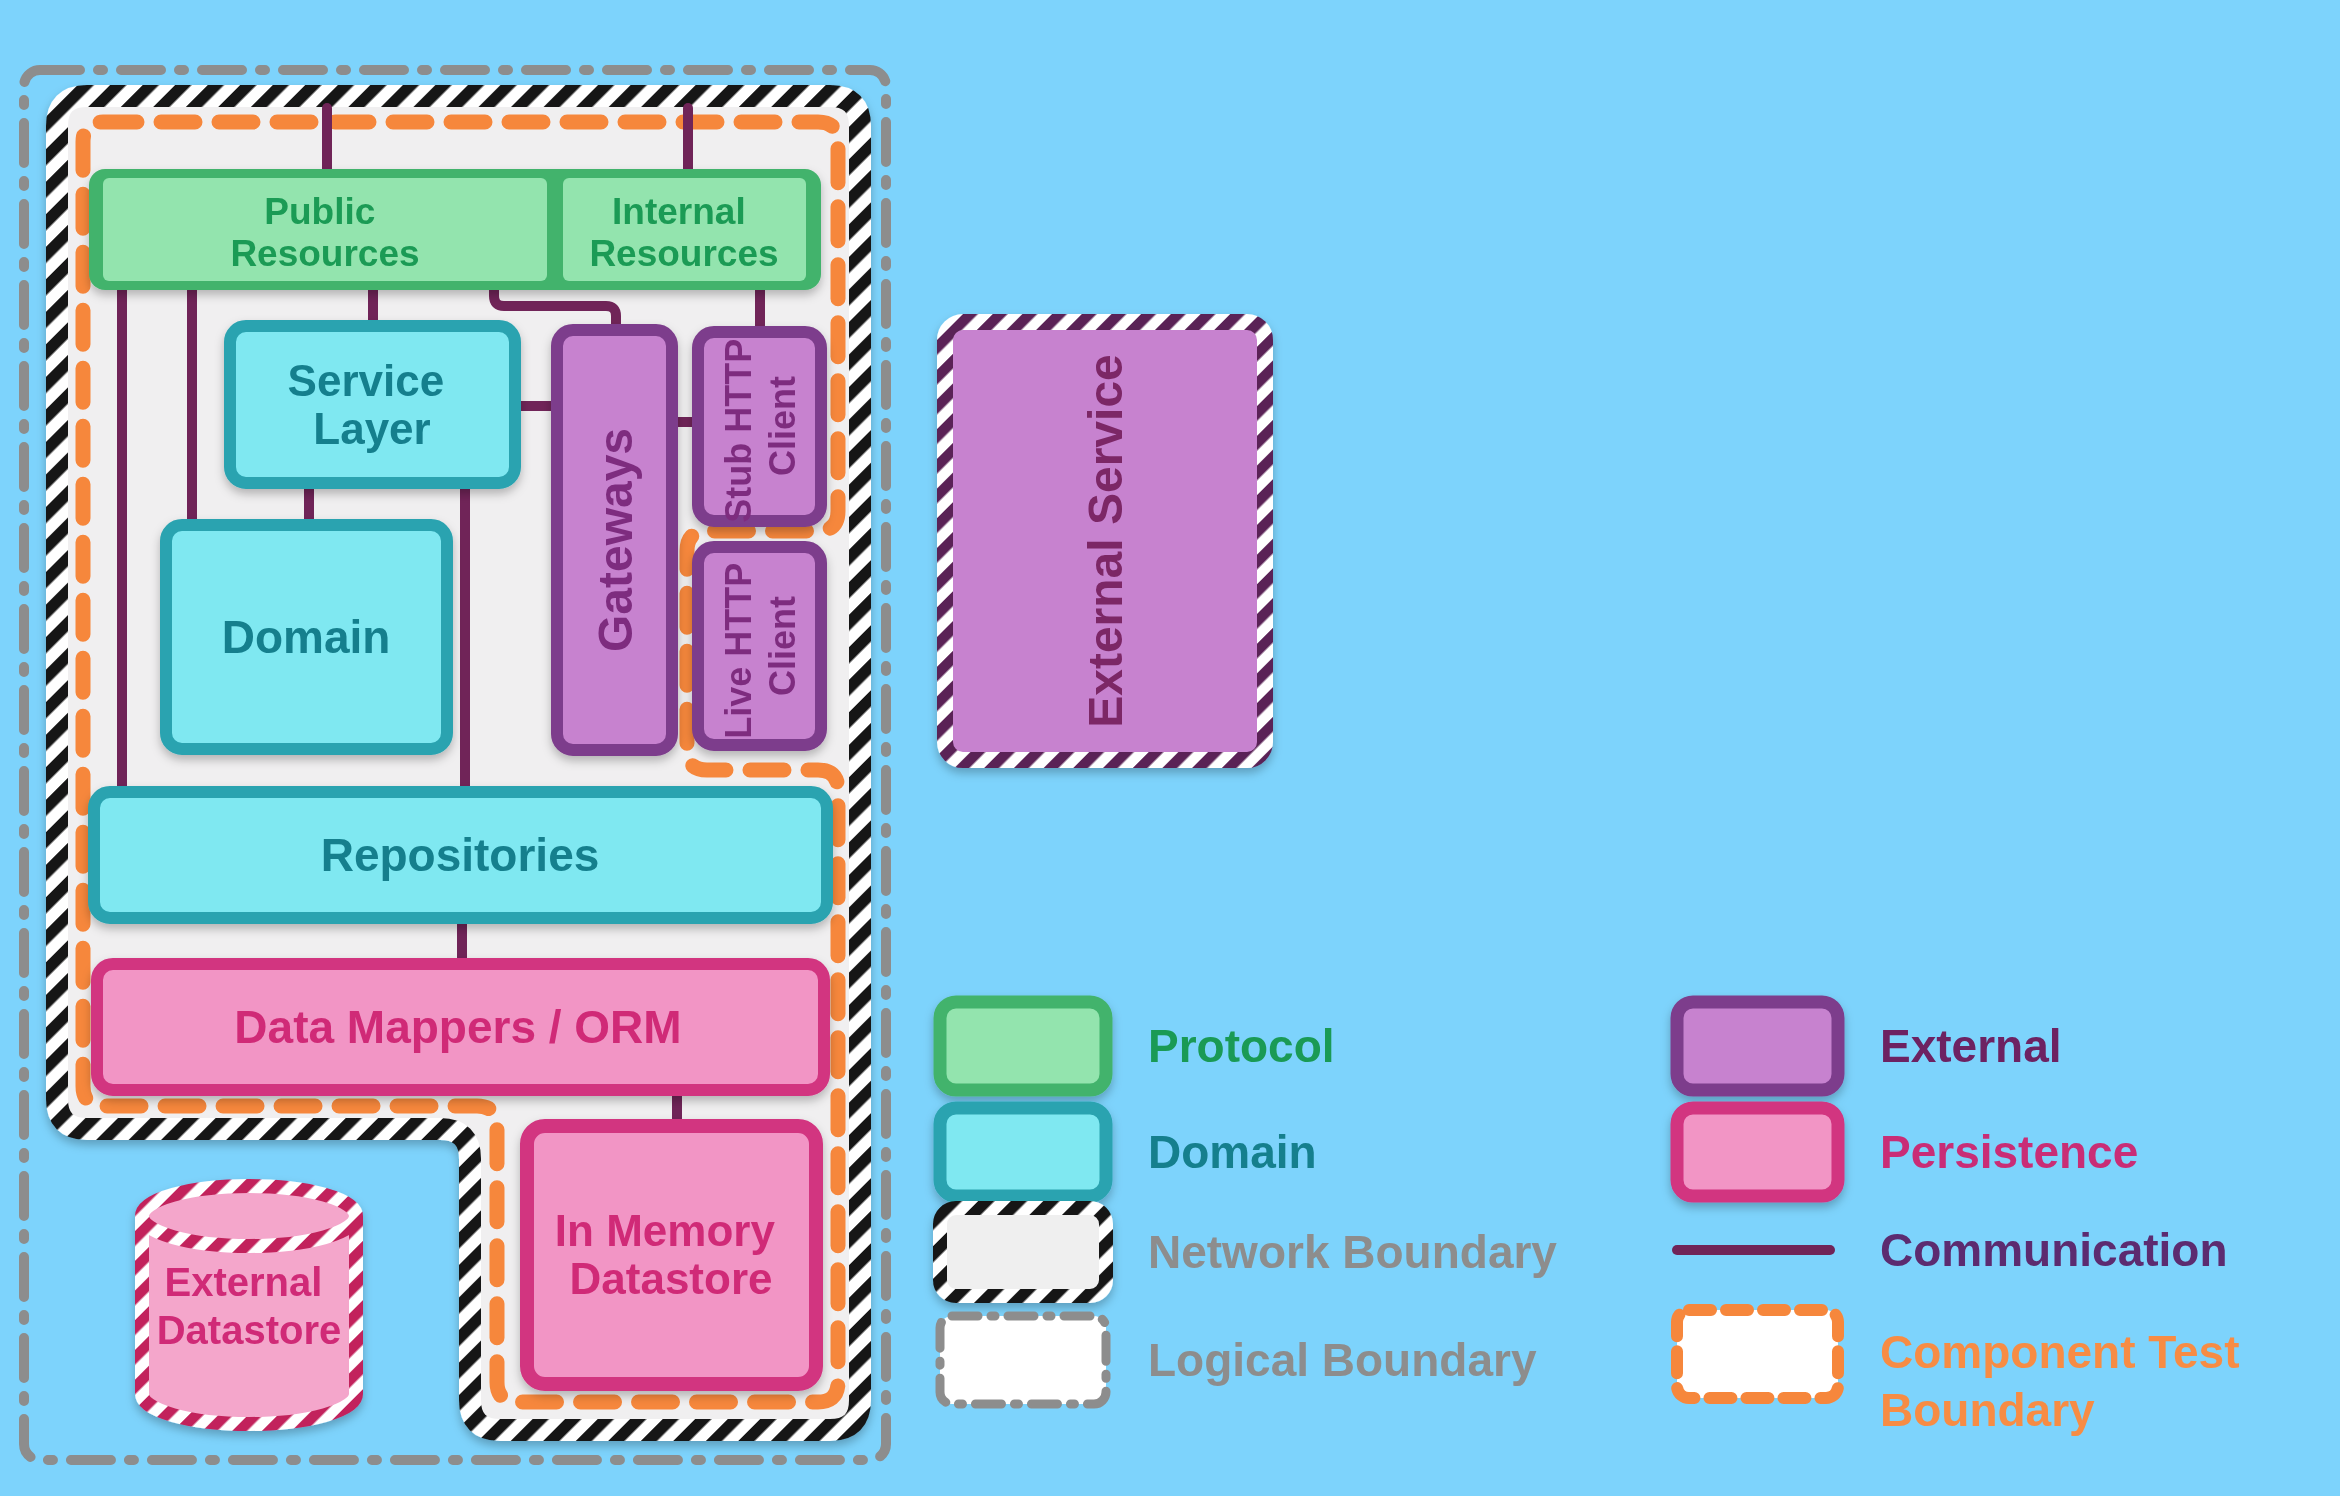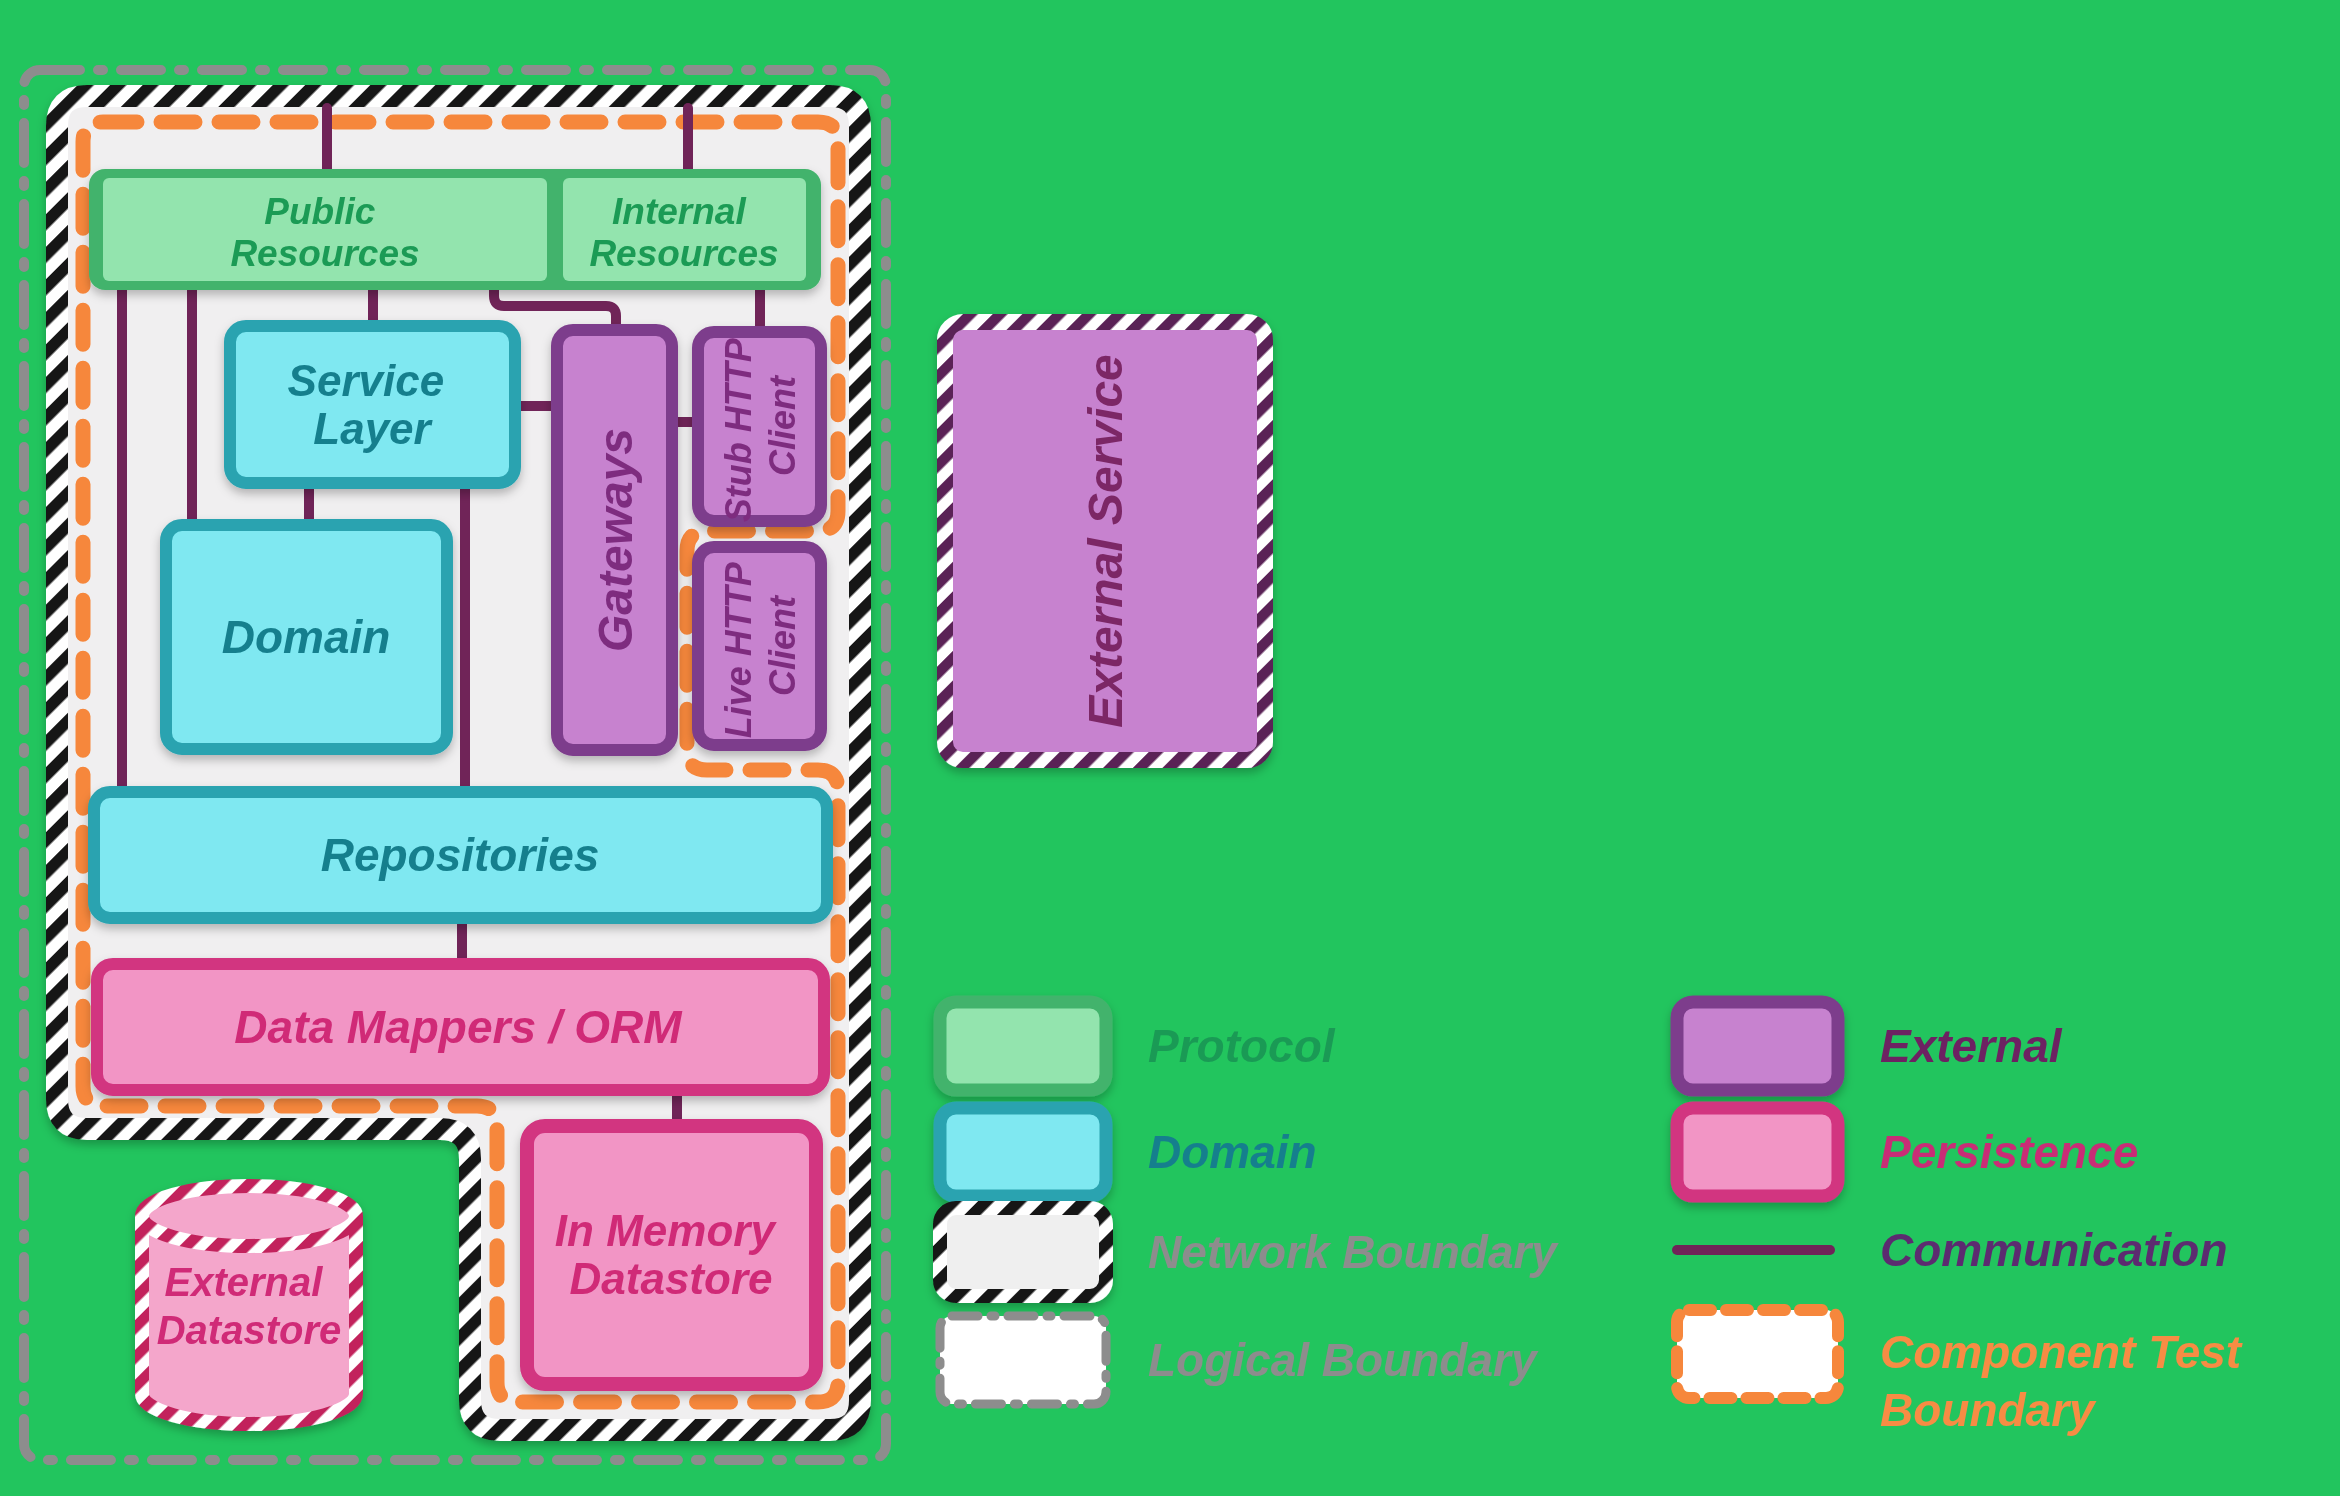--- a/index.html
+++ b/index.html
@@ -1,17 +1,17 @@
 <!DOCTYPE html>
 <html><head>
 <meta charset="utf-8">
 <style>
   html,body{margin:0;padding:0;background:#ffffff;}
   body{width:2340px;height:1496px;font-family:"Liberation Sans","DejaVu Sans",sans-serif;}
-  .canvas{position:relative;width:2340px;height:1496px;background:#22c55e;overflow:hidden;font-style:italic;}
+  .canvas{position:relative;width:2340px;height:1496px;background:#7dd3fc;overflow:hidden;}
   svg{display:block;}
   text{font-family:"Liberation Sans","DejaVu Sans",sans-serif;font-weight:700;}
 </style>
 </head>
 <body>
 
 <div class="canvas">
 <svg width="2340" height="1496" viewBox="0 0 2340 1496" xmlns="http://www.w3.org/2000/svg">
   <defs>
     <pattern id="hatchBlack" width="23" height="23" patternUnits="userSpaceOnUse" patternTransform="rotate(45)">

